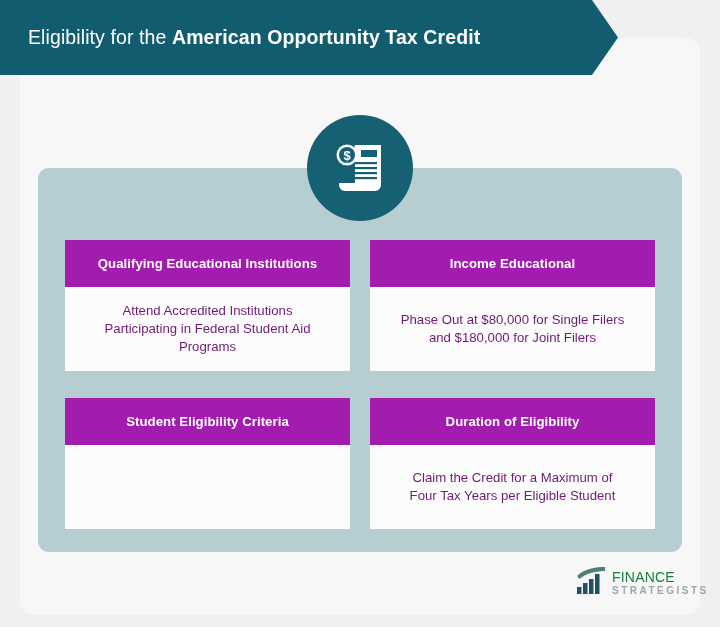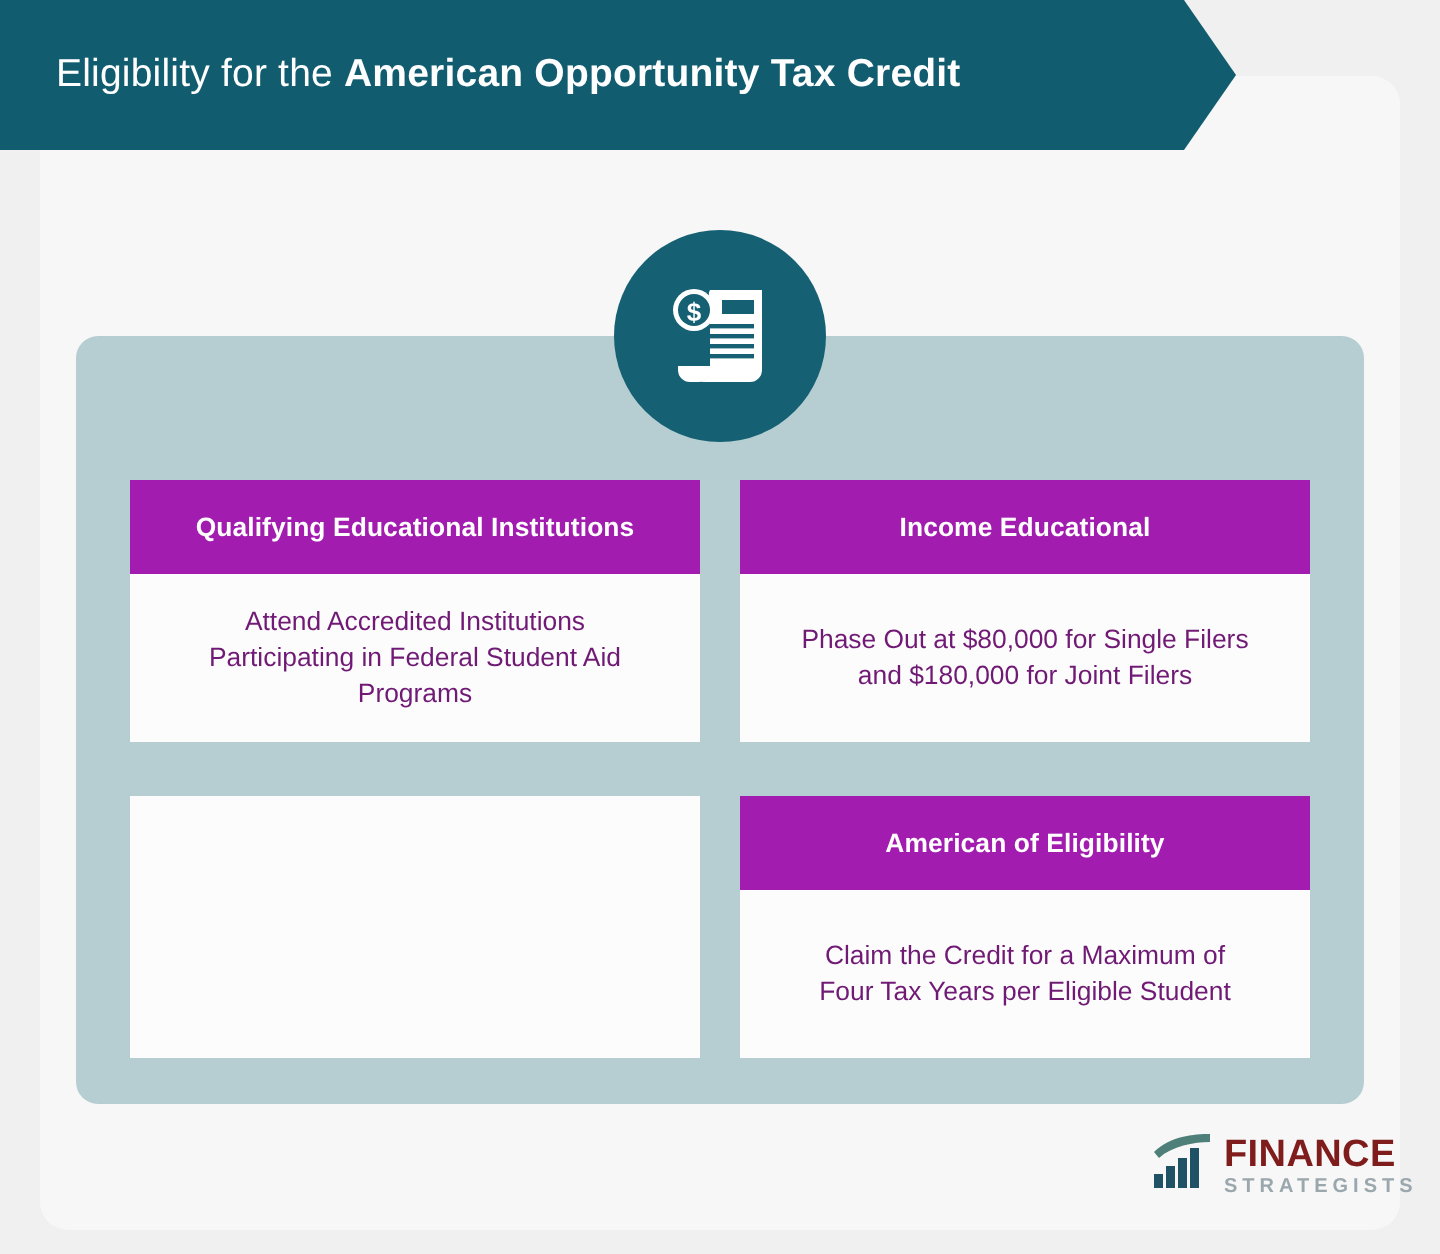--- a/index.html
+++ b/index.html
@@ -144,23 +144,23 @@
     z-index: 4;
   }
   .logo-mark { flex: 0 0 auto; margin-right: 5px; }
   .logo-text {
     display: flex;
     flex-direction: column;
     justify-content: center;
     line-height: 1;
   }
   .logo-word {
-    color: #7f1d1d;
-    font-size: 19px;
-    font-weight: bold;
+    color: #15803d;
+    font-size: 14px;
+    font-weight: normal;
     letter-spacing: 0.2px;
   }
   .logo-sub {
     color: #9aa7ad;
     font-size: 10px;
     font-weight: bold;
     letter-spacing: 2.5px;
     margin-top: 2px;
   }
 </style>
@@ -205,24 +205,25 @@
       <div class="card-header">Qualifying Educational Institutions</div>
       <div class="card-body">Attend Accredited Institutions Participating in Federal Student Aid Programs</div>
     </div>
 
     <div class="card">
       <div class="card-header">Income Educational</div>
       <div class="card-body">Phase Out at $80,000 for Single Filers and $180,000 for Joint Filers</div>
     </div>
 
     <div class="card">
-    </div>
-
-    <div class="card">
-      <div class="card-header">American of Eligibility</div>
+      <div class="card-header">Student Eligibility Criteria</div>
+    </div>
+
+    <div class="card">
+      <div class="card-header">Duration of Eligibility</div>
       <div class="card-body">Claim the Credit for a Maximum of Four Tax Years per Eligible Student</div>
     </div>
 
   </div>
 
   <div class="logo">
     <span class="logo-mark">
       <svg width="32" height="28" viewBox="0 0 32 28" aria-hidden="true">
         <path d="M2 9 C10 1 22 0 30 0 L30 4 C22 4 11 6 4.5 12 Z" fill="#4e7f79"></path>
         <rect x="2" y="20" width="4.5" height="7" fill="#1f5265"></rect>

